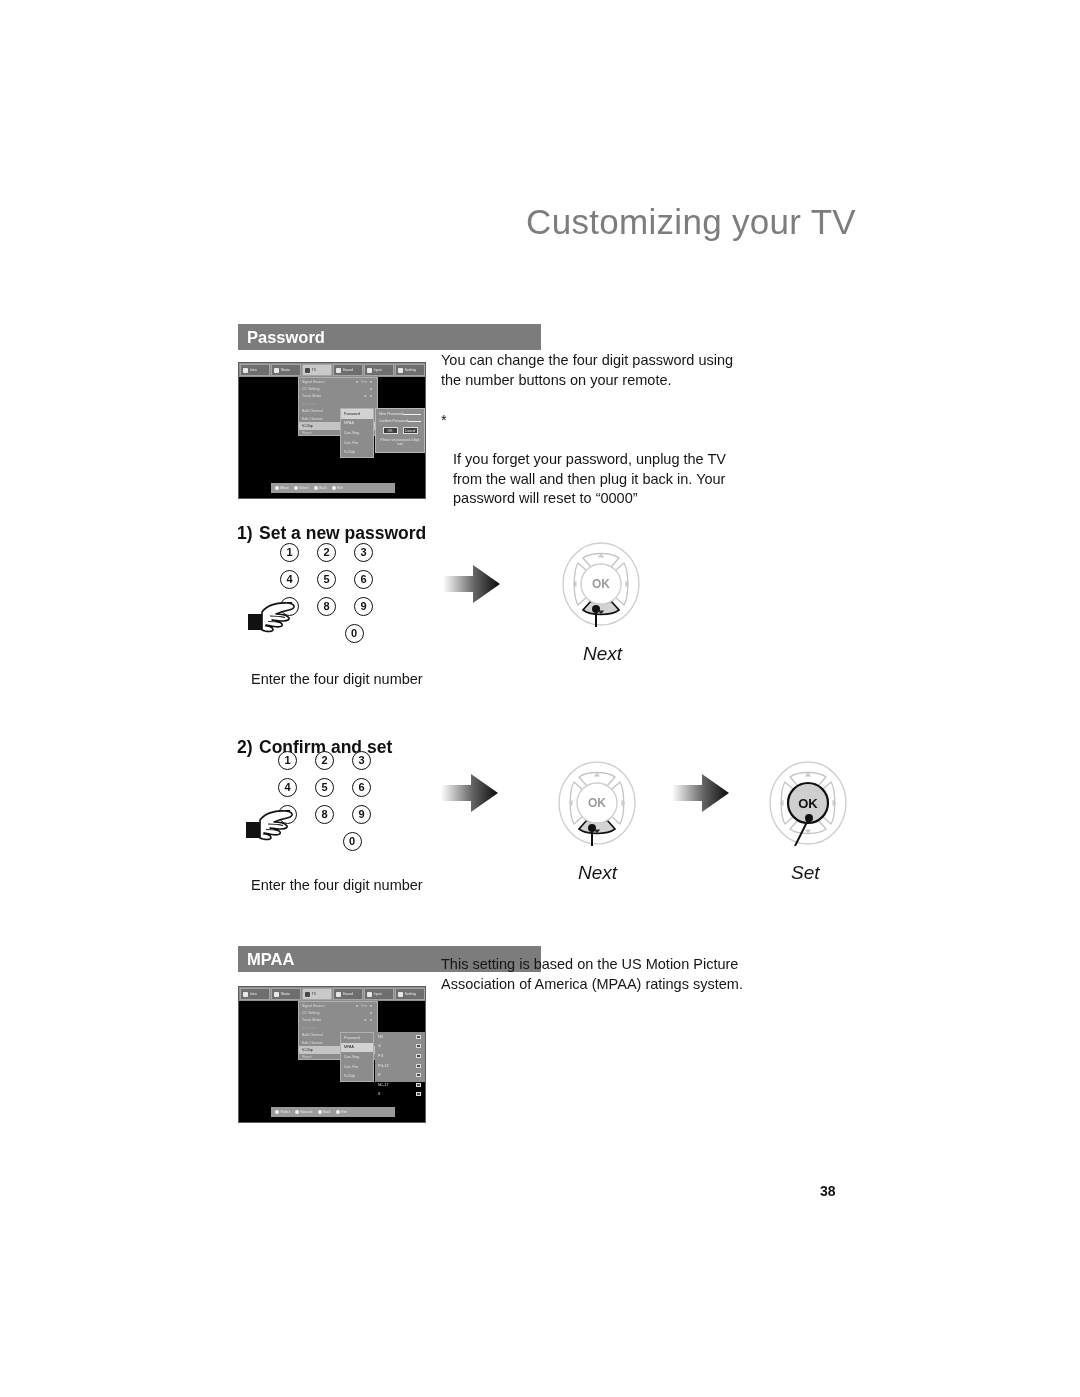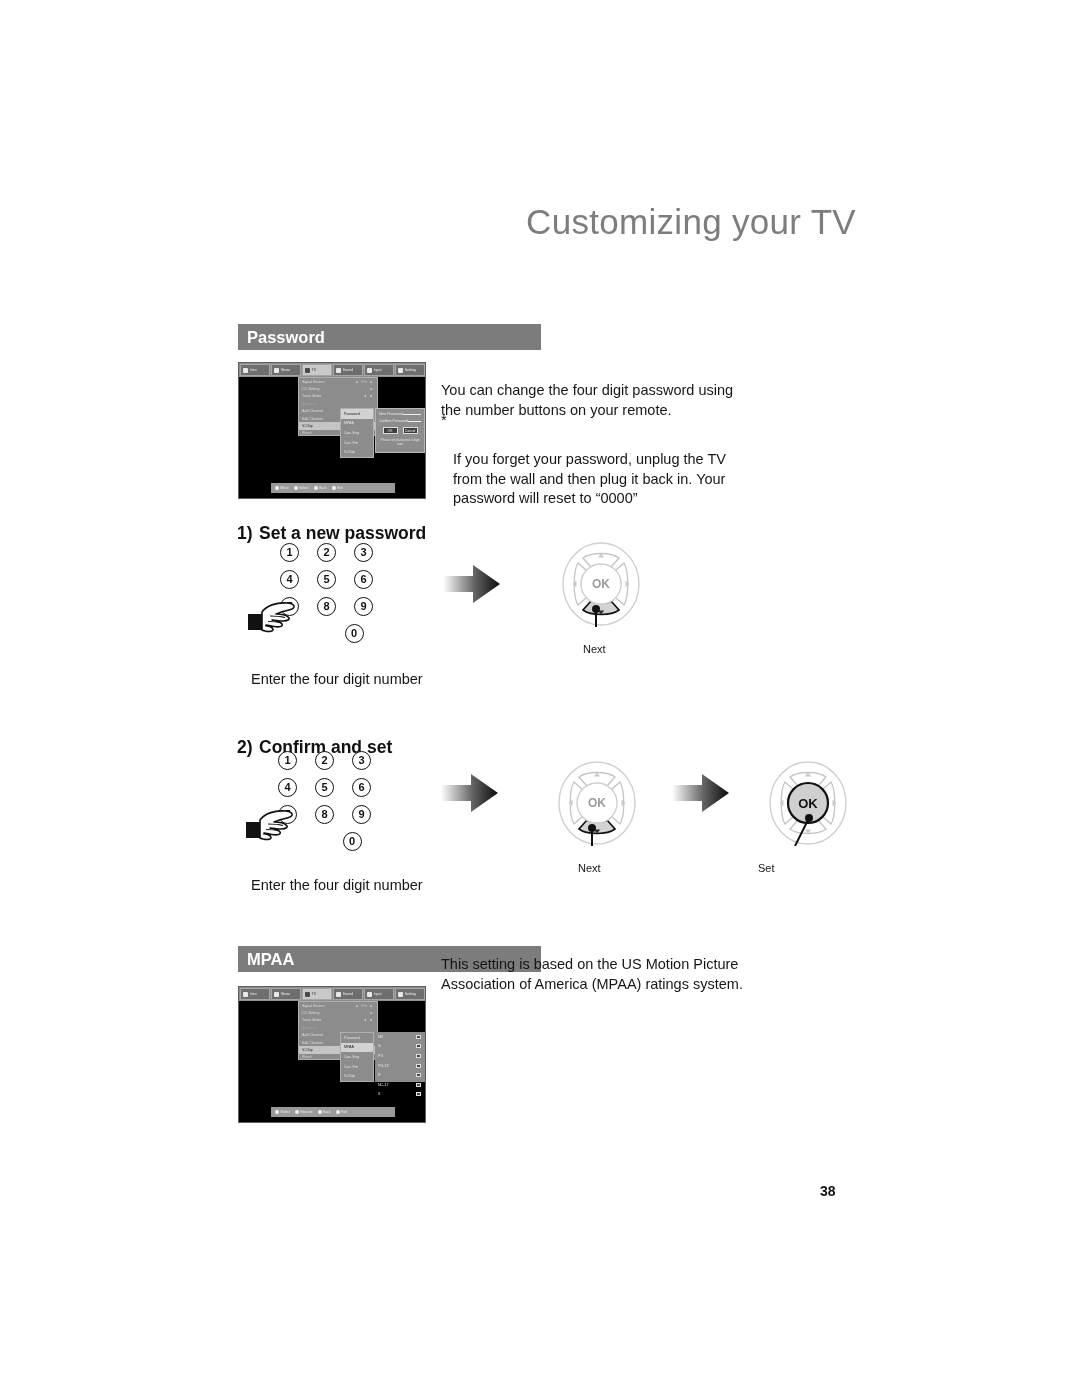--- a/index.html
+++ b/index.html
@@ -52,21 +52,21 @@
   #bar-mpaa { top: 946px; }
 
   
   .body-text {
     position: absolute;
     font-size: 14.5px;
     color: #161616;
     line-height: 19.5px;
     white-space: pre-line;
   }
-  #pw-para1 { left: 441px; top: 381px; width: 320px; }
+  #pw-para1 { left: 441px; top: 351px; width: 320px; }
   #pw-para2 { left: 441px; top: 411px; width: 330px; }
   #pw-para2 .star { position:absolute; left:0; top:0; }
   #pw-para2 .ind { display:block; padding-left: 12px; }
   #mpaa-para { left: 441px; top: 955px; width: 340px; }
 
   
   .tv-shot {
     position: absolute;
     background: #000;
     border: 1px solid #5d5d5d;
@@ -237,27 +237,28 @@
   #arrow3 { left: 672px; top: 772px; }
 
   
   .wheel { position: absolute; }
   #wheel1 { left: 561px; top: 541px; }
   #wheel2 { left: 557px; top: 760px; }
   #wheel3 { left: 768px; top: 760px; }
 
   .wheel-label {
     position: absolute;
-    font-size: 11px;
+    font-size: 19px;
     color: #161616;
     white-space: nowrap;
+    font-style: italic;
   }
   #wheel1-label { left: 583px; top: 643px; }
   #wheel2-label { left: 578px; top: 862px; }
-  #wheel3-label { left: 758px; top: 862px; }
+  #wheel3-label { left: 791px; top: 862px; }
 
   
   .caption {
     position: absolute;
     font-size: 14.5px;
     color: #161616;
     white-space: nowrap;
   }
   #cap1 { left: 251px; top: 671px; }
   #cap2 { left: 251px; top: 877px; }

